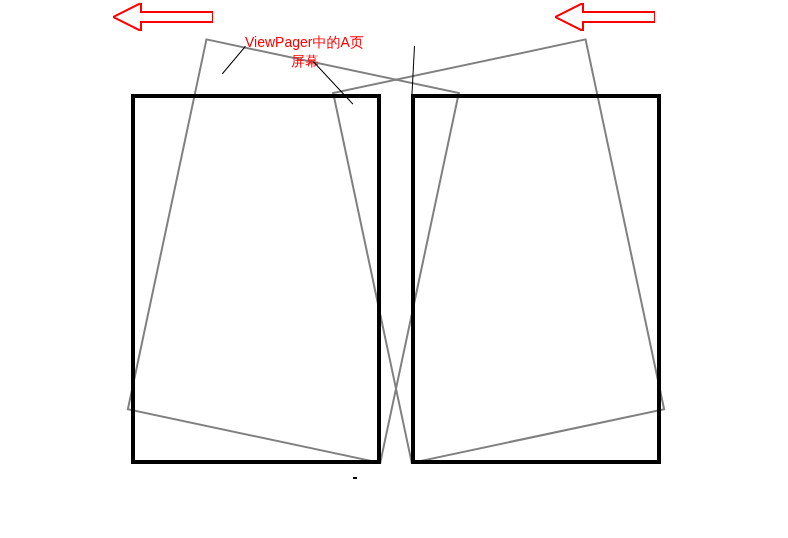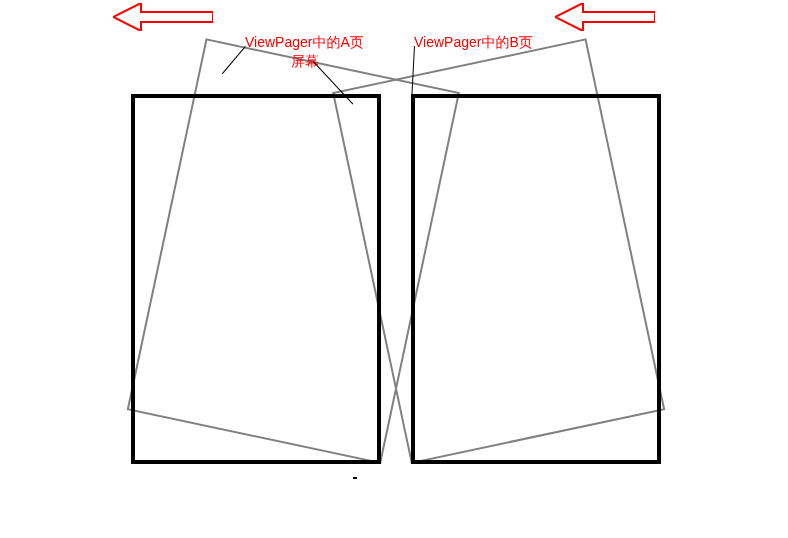--- a/index.html
+++ b/index.html
@@ -88,21 +88,20 @@
               transform: rotate(-12deg);"></div>
 
   <div class="page" style="left:131px; top:94px; width:250px; height:370px;"></div>
 
   <div class="page" style="left:411px; top:94px; width:250px; height:370px;"></div>
 
   <div class="label" style="left:245px; top:33px;">ViewPager中的A页</div>
 
   <div class="label" style="left:291px; top:52px;">屏幕</div>
 
-  <div class="label" style="left:414px; top:33px;">ViewPager中的B页</div>
 
   <div class="leader" style="left:245px; top:46px; height:36px; transform:rotate(40deg);"></div>
 
   <div class="leader" style="left:313px; top:62px; height:58px; transform:rotate(-43deg);"></div>
 
   <div class="leader" style="left:414px; top:46px; height:49px; transform:rotate(3deg);"></div>
 
   <div class="dash" style="left:353px; top:477px;"></div>
 
 </div>

